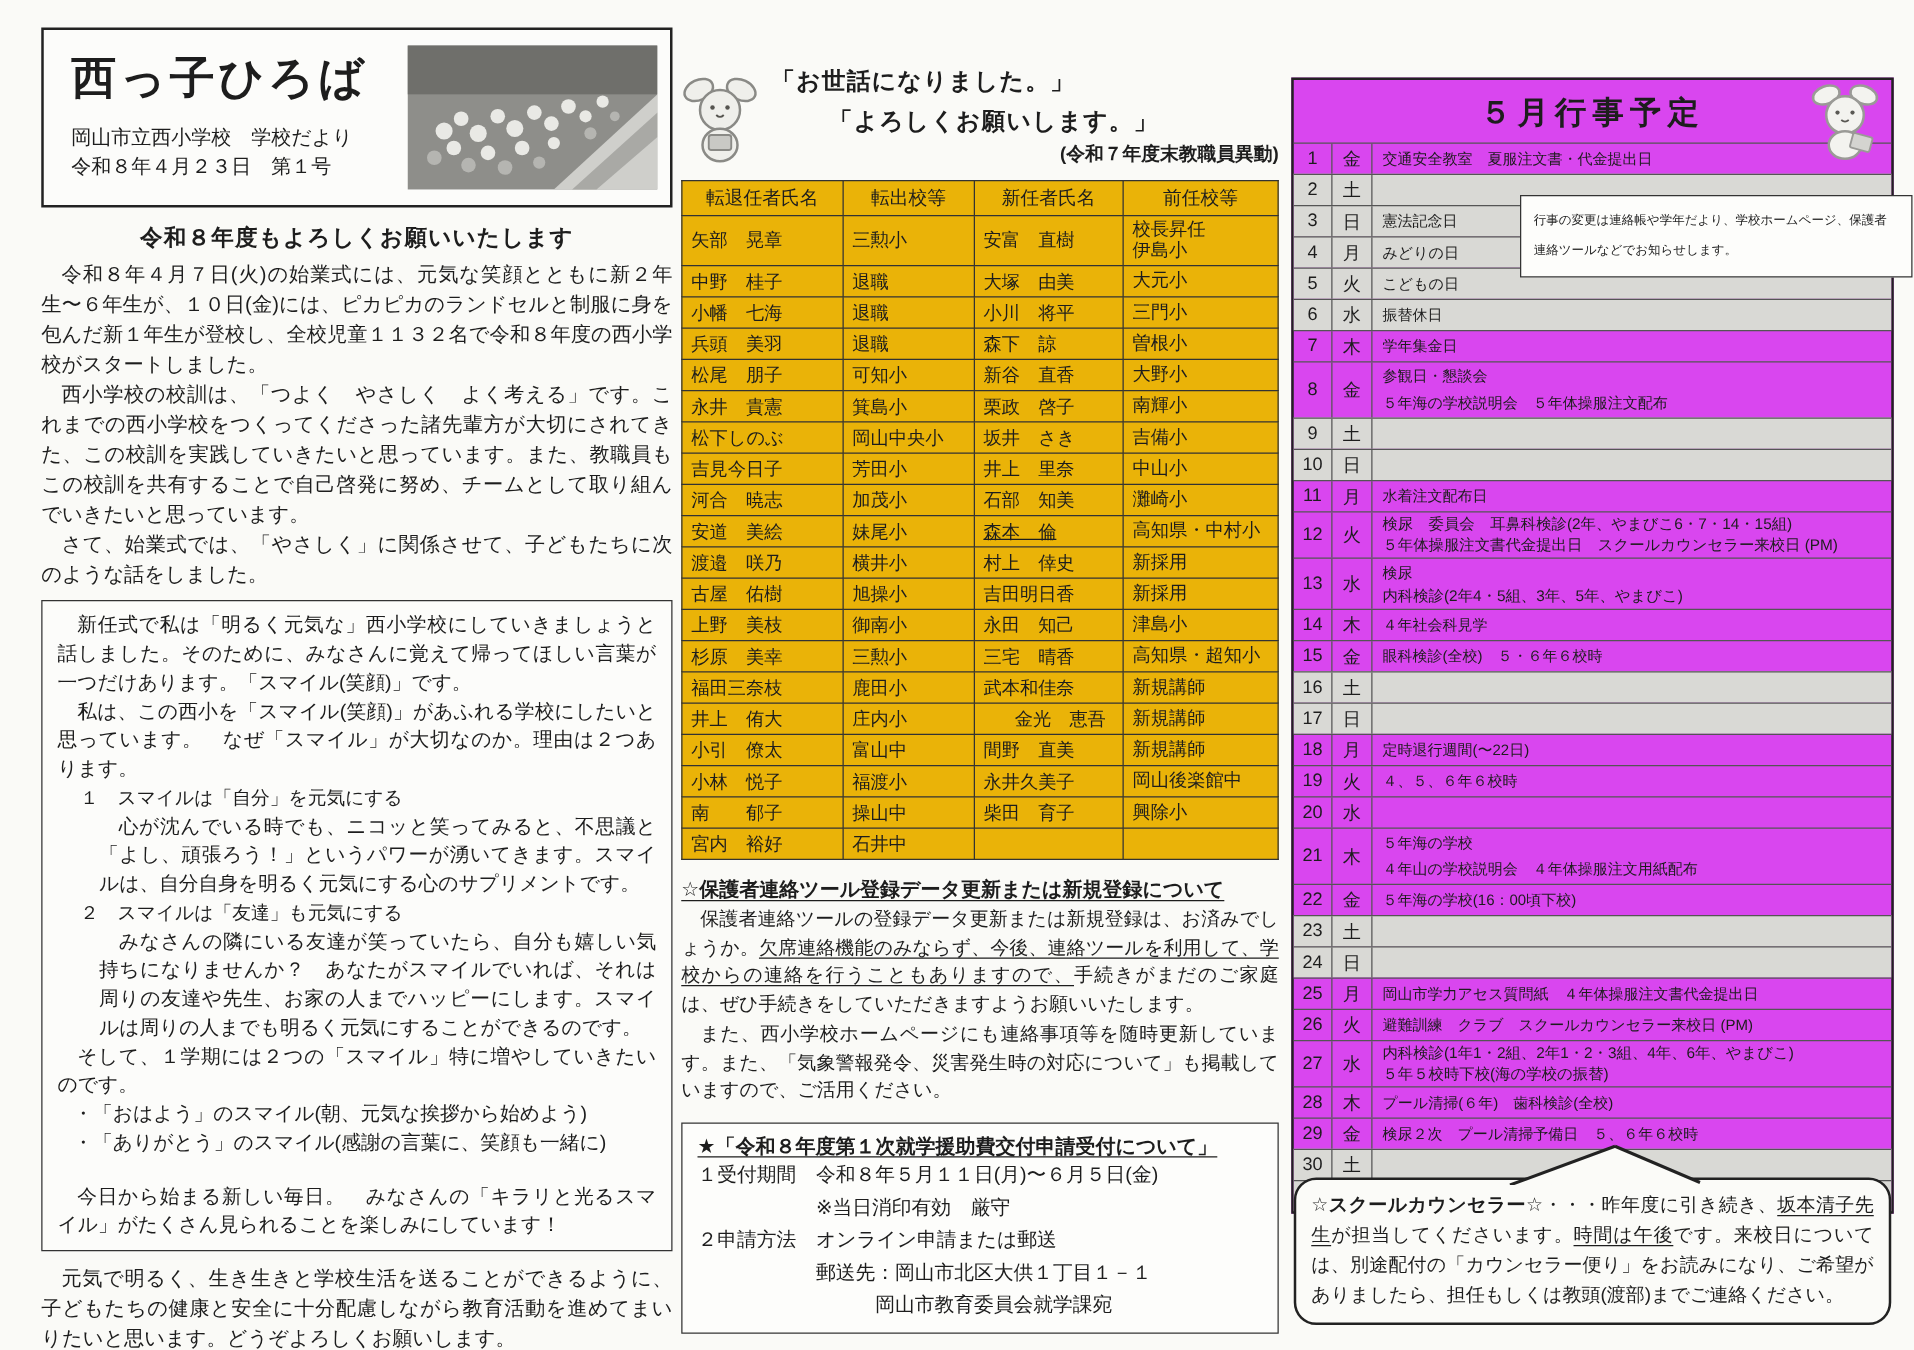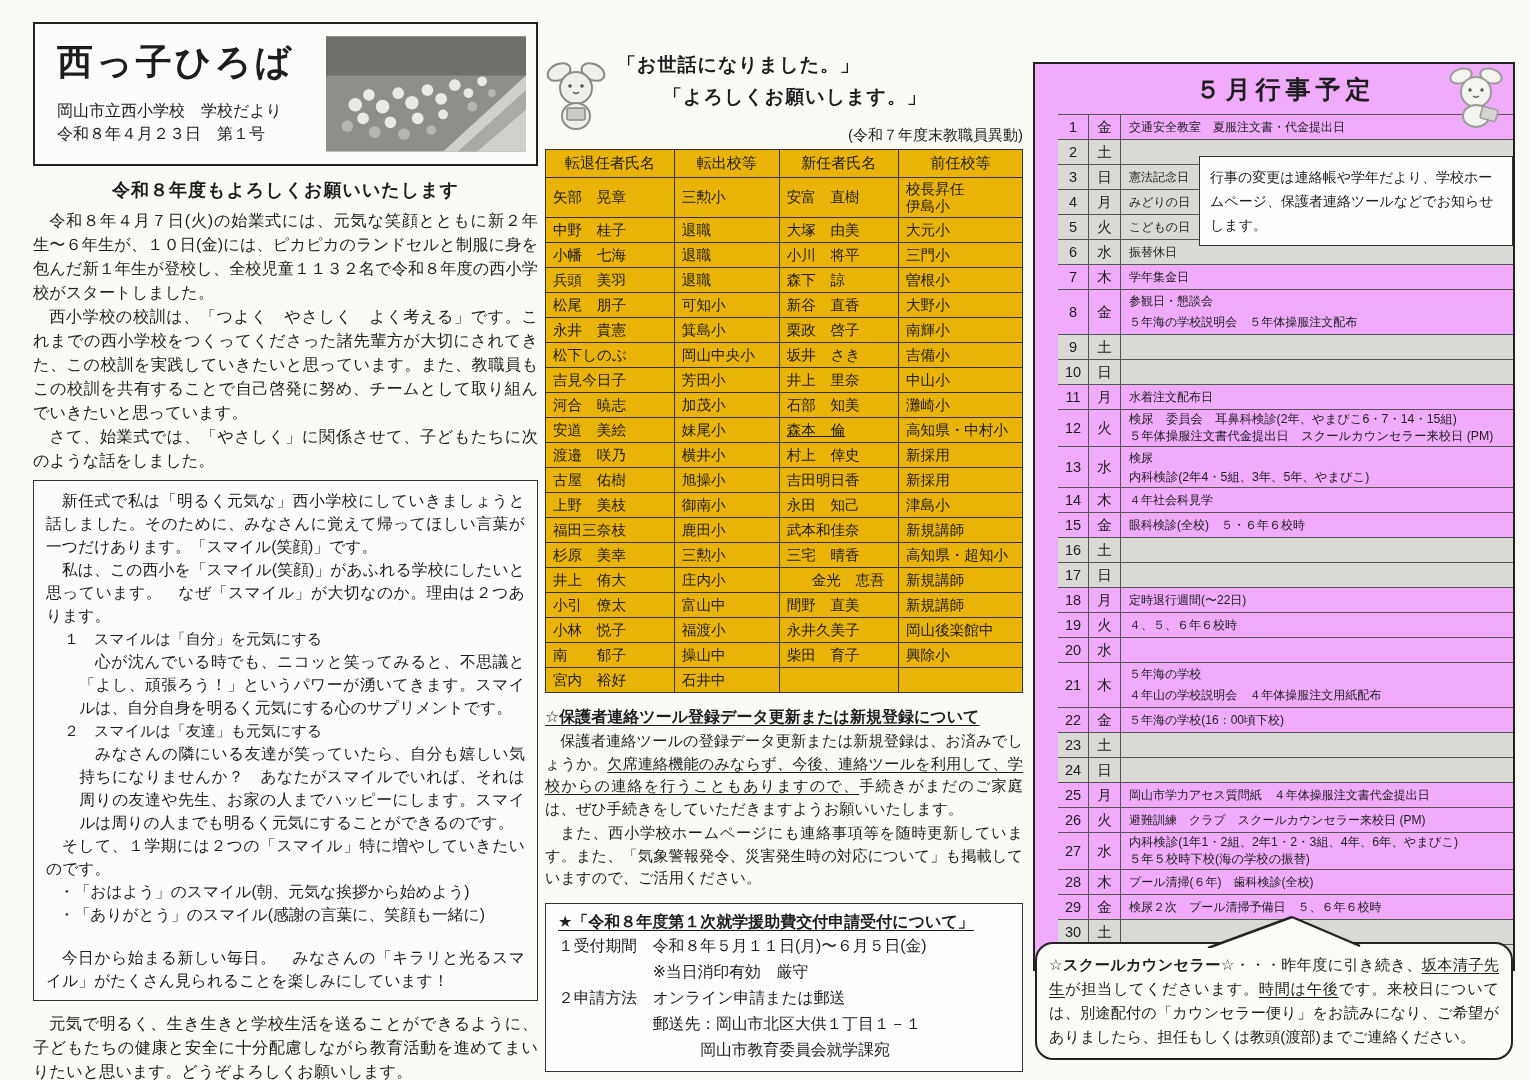--- a/index.html
+++ b/index.html
@@ -24,48 +24,48 @@
   .item-body{font-size:15.8px;line-height:23px;margin-left:2.1em;text-indent:1em;text-align:justify;}
   .bullet{font-size:15.8px;line-height:23px;margin-left:0.8em;}
   .box-closing{margin-top:20px;}
   
   #mid-col{left:545px;top:52px;width:478px;}
   .mid-head{position:relative;min-height:88px;}
   .mascot{position:absolute;}
   #mascot-left{left:0;top:6px;width:62px;height:74px;}
   .mid-title1{font-size:19px;font-weight:bold;margin-left:72px;letter-spacing:1px;}
   .mid-title2{font-size:19px;font-weight:bold;margin-left:118px;margin-top:6px;letter-spacing:1px;}
-  .mid-subtitle{font-size:15px;font-weight:normal;text-align:right;margin-top:16px;}
+  .mid-subtitle{font-size:15px;font-weight:bold;text-align:right;margin-top:4px;}
   table.staff{width:100%;border-collapse:collapse;background:#eab308;margin-top:4px;}
   table.staff th,table.staff td{border:1px solid #333;font-weight:normal;}
   table.staff th{font-size:15px;padding:4px 2px;text-align:center;}
   table.staff td{font-size:14.6px;padding:2.5px 7px;}
   td.pre{white-space:pre-line;line-height:17px;}
   .renraku{margin-top:14px;}
   .sec-title{font-size:16px;font-weight:bold;text-decoration:underline;text-underline-offset:3px;}
   .renraku .para{font-size:15.2px;line-height:22.5px;margin-top:2px;}
   .u{text-decoration:underline;text-underline-offset:3px;}
   .b{font-weight:bold;}
   .shugaku{border:1.5px solid #333;margin-top:13px;padding:8px 12px;background:#fdfdfb;}
   .shugaku-line{font-size:15.8px;line-height:26px;white-space:pre-wrap;}
   
   #right-col{left:1033px;top:62px;width:482px;}
-  .calendar{border:2px solid #222;background:#f0abfc;position:relative;padding-left:23px;}
+  .calendar{border:2px solid #222;background:#d946ef;position:relative;}
   .cal-title-row{height:50px;display:flex;align-items:center;justify-content:center;
     font-size:25px;font-weight:bold;letter-spacing:5px;position:relative;}
   #mascot-right{right:4px;top:2px;width:66px;height:62px;z-index:3;}
   .cal-row{display:flex;border-top:1px solid #555;min-height:24px;align-items:stretch;}
   .cal-row.holiday{background:#d9d9d5;}
   .cal-d{width:30px;border-right:1px solid #555;display:flex;align-items:center;justify-content:center;font-size:14.5px;}
   .cal-w{width:31px;border-right:1px solid #555;display:flex;align-items:center;justify-content:center;font-size:14.5px;}
   .cal-e{flex:1;padding:1px 8px;display:flex;flex-direction:column;justify-content:center;}
   .cal-line{font-size:12px;line-height:21px;}
   .cal-line.small{font-size:12.3px;line-height:17px;}
-  .cal-note{position:absolute;left:164px;top:92px;width:292px;background:#fdfdfb;
-    border:1.5px solid #333;padding:8px 10px;font-size:14px;line-height:24px;z-index:5;}
+  .cal-note{position:absolute;left:181px;top:92px;width:292px;background:#fdfdfb;
+    border:1.5px solid #333;padding:8px 10px;font-size:10px;line-height:24px;z-index:5;}
   .counselor{position:absolute;left:2px;top:880px;width:450px;border:2px solid #222;
     border-radius:18px;padding:9px 12px;background:#fbfbf8;font-size:15.2px;line-height:24px;text-align:justify;}
   .pointer{position:absolute;top:-31px;left:165px;width:160px;height:35px;}
 </style>
 </head>
 <body>
 
 <div class="col" id="left-col">
   <div class="masthead">
     <div class="masthead-text">
@@ -241,30 +241,30 @@
           <td style="width: 25%;">吉田明日香</td>
           <td class="pre" style="width: 26%;">新採用</td>
         </tr>
         <tr>
           <td style="width: 27%;">上野　美枝</td>
           <td style="width: 22%;">御南小</td>
           <td style="width: 25%;">永田　知己</td>
           <td class="pre" style="width: 26%;">津島小</td>
         </tr>
         <tr>
+          <td style="width: 27%;">杉原　美幸</td>
+          <td style="width: 22%;">三勲小</td>
+          <td style="width: 25%;">三宅　晴香</td>
+          <td class="pre" style="width: 26%;">高知県・超知小</td>
+        </tr>
+        <tr>
           <td style="width: 27%;">福田三奈枝</td>
           <td style="width: 22%;">鹿田小</td>
           <td style="width: 25%;">武本和佳奈</td>
           <td class="pre" style="width: 26%;">新規講師</td>
-        </tr>
-        <tr>
-          <td style="width: 27%;">杉原　美幸</td>
-          <td style="width: 22%;">三勲小</td>
-          <td style="width: 25%;">三宅　晴香</td>
-          <td class="pre" style="width: 26%;">高知県・超知小</td>
         </tr>
         <tr>
           <td style="width: 27%;">井上　侑大</td>
           <td style="width: 22%;">庄内小</td>
           <td style="width: 25%; padding-left: 32px;">金光　恵吾</td>
           <td class="pre" style="width: 26%;">新規講師</td>
         </tr>
         <tr>
           <td style="width: 27%;">小引　僚太</td>
           <td style="width: 22%;">富山中</td>

